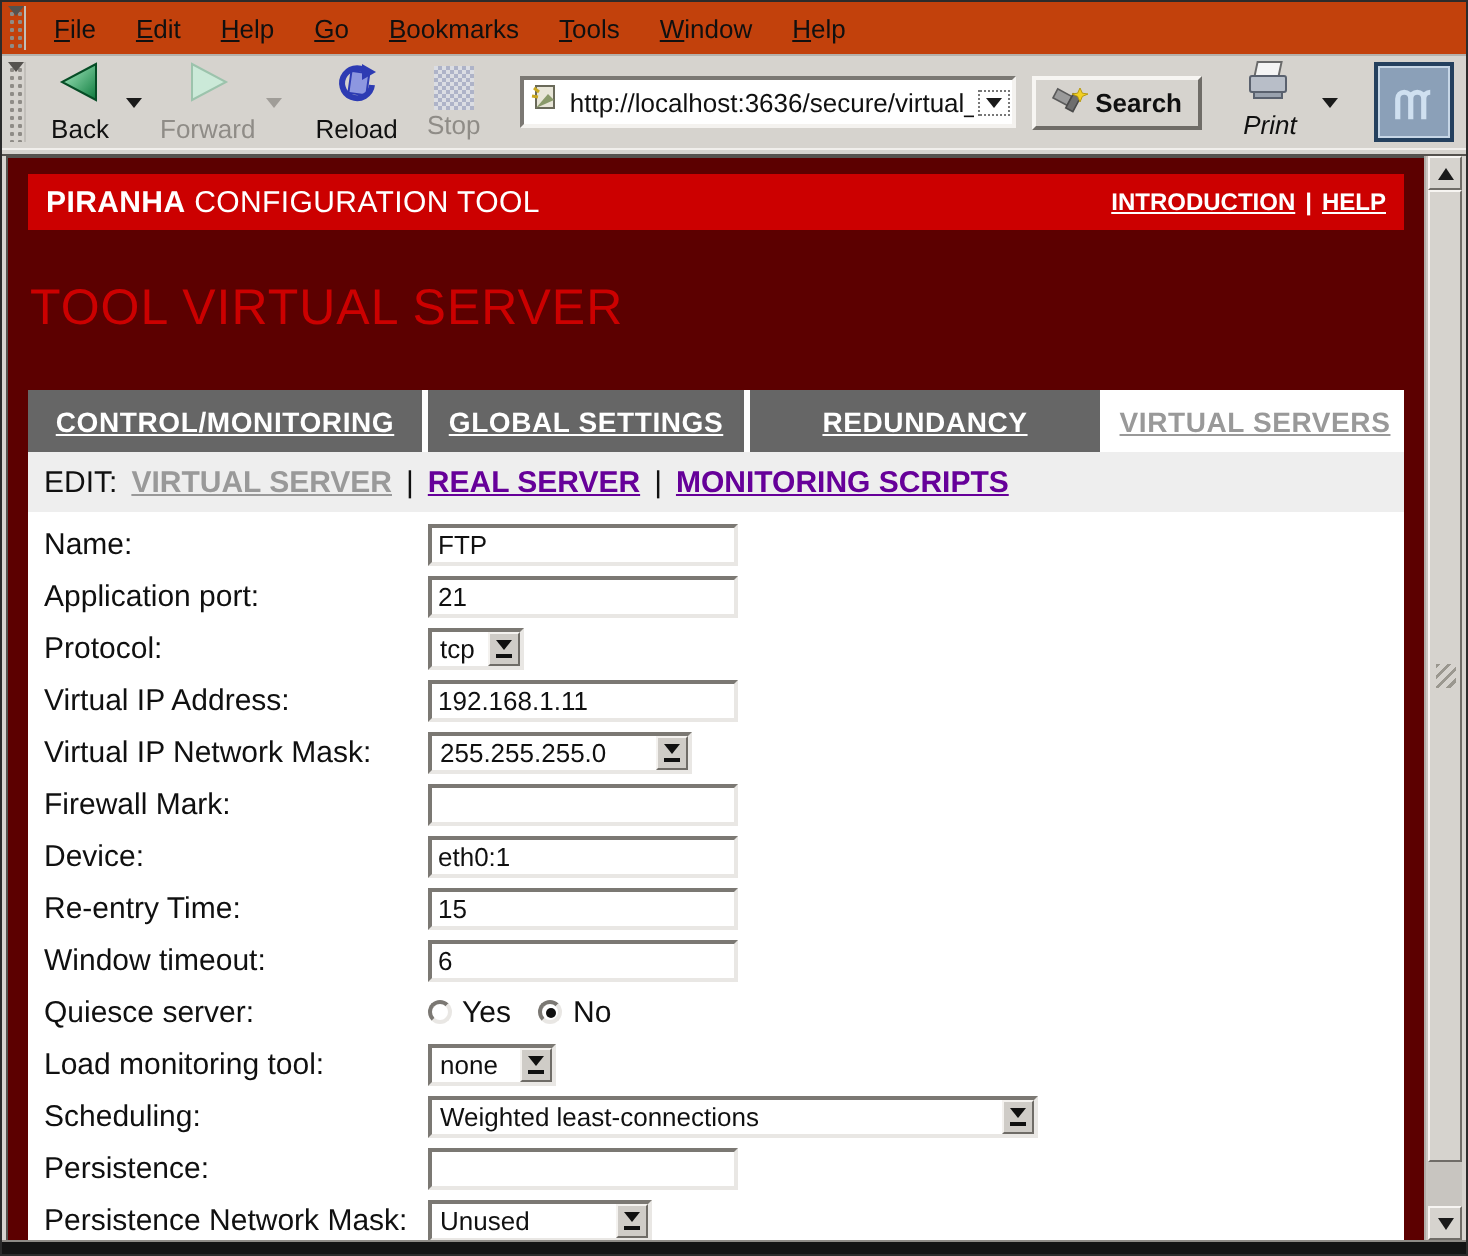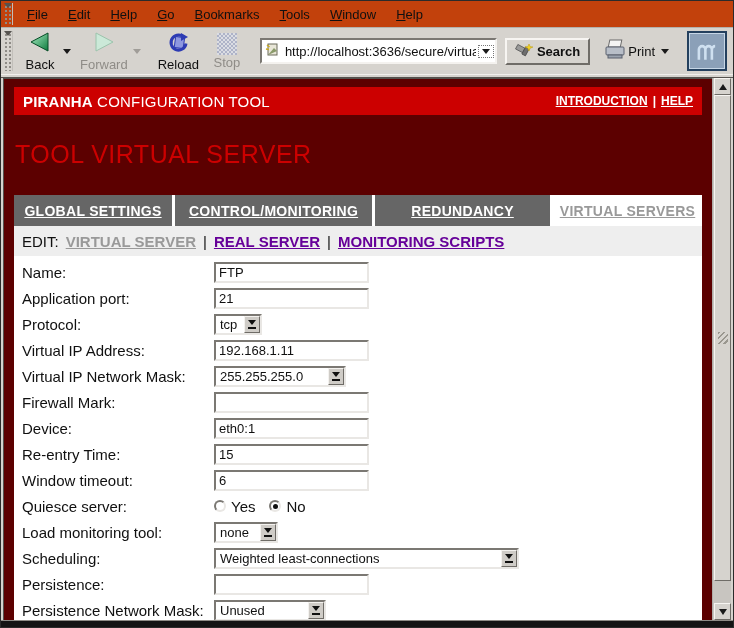--- a/index.html
+++ b/index.html
@@ -45,22 +45,22 @@
             font-family:"Liberation Sans", sans-serif; background:transparent; padding:0 2px; }
   .url-drop { width:17px; height:100%; display:flex; align-items:center; justify-content:center; cursor:pointer; }
   .url-drop .tri { width:0; height:0; border-left:4px solid transparent; border-right:4px solid transparent;
             border-top:5px solid #1a1a1a; outline:1px dotted #777; outline-offset:3px; }
 
   .search-btn { height:27px; display:flex; align-items:center; gap:4px; padding:4px 8px;
             background:#d6d3ce; font-size:13px; font-weight:bold; color:#101010; cursor:pointer;
             border-top:2px solid #f7f5f2; border-left:2px solid #f7f5f2;
             border-bottom:2px solid #6f6c67; border-right:2px solid #6f6c67; }
 
-  .print-btn { display:flex; flex-direction:row; align-items:center; justify-content:flex-start;
-            min-width:40px; height:42px; margin-left:14px; cursor:pointer; }
+  .print-btn { display:flex; flex-direction:column; align-items:center; justify-content:flex-start;
+            min-width:40px; height:42px; margin-left:14px; cursor:pointer;font-style:italic; }
   .print-btn .nlabel { font-size:13px; color:#101010; }
 
   .logo { width:40px; height:40px; margin-left:14px; background:#8ba0b8;
           border:2px solid #24405e; box-shadow:inset 0 0 0 1px #c6d6e6; display:flex;
           align-items:center; justify-content:center; cursor:pointer; }
 
   .chrome-sep { height:4px; background:#d6d3ce; border-top:1px solid #f1efec; border-bottom:1px solid #55524e; }
 
   
   .browser { flex:1; display:flex; background:#d6d3ce; padding:0 2px; min-height:0; }
@@ -260,22 +260,22 @@
           <span>|</span>
           <a>HELP</a>
         </span>
       </div>
 
       <div class="page-title">TOOL VIRTUAL SERVER</div>
 
       <div class="content">
 
         <div class="tabs">
+          <div class="tab t0">CONTROL/MONITORING</div>
           <div class="tab t1">GLOBAL SETTINGS</div>
-          <div class="tab t0">CONTROL/MONITORING</div>
           <div class="tab t2">REDUNDANCY</div>
           <div class="tab active">VIRTUAL SERVERS</div>
         </div>
 
         <div class="subnav">
           <span>EDIT:</span>
           <span class="cur">VIRTUAL SERVER</span>
           <span class="pipe">|</span>
           <a>REAL SERVER</a>
           <span class="pipe">|</span>

